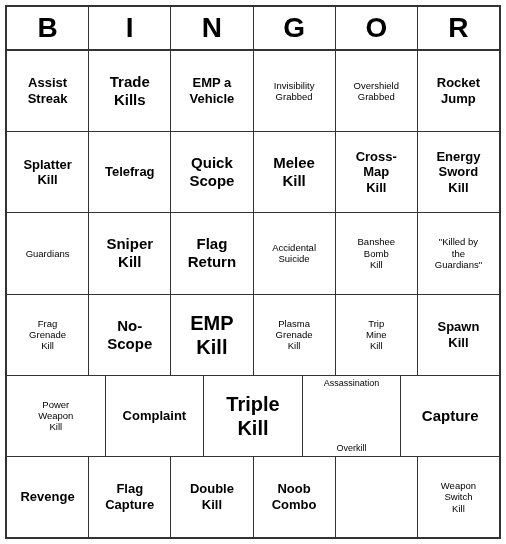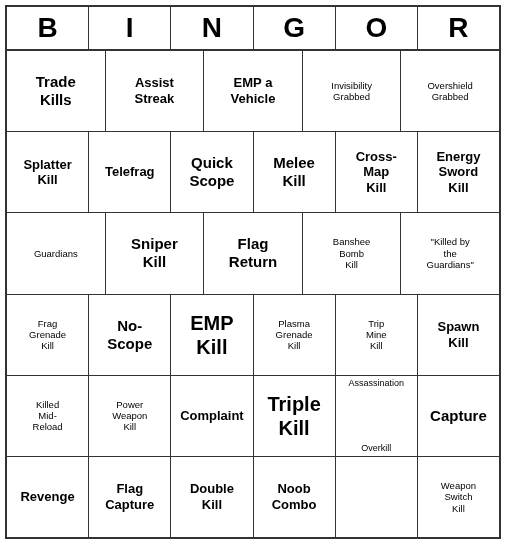--- a/index.html
+++ b/index.html
@@ -81,51 +81,52 @@
   <div class="header-row">
   <div class="header-cell">B</div>
       <div class="header-cell">I</div>
       <div class="header-cell">N</div>
       <div class="header-cell">G</div>
       <div class="header-cell">O</div>
       <div class="header-cell">R</div>
     </div>
   <div class="grid">
   <div class="grid-row">
+        <div class="cell medium">Assist<br>Streak</div>
         <div class="cell large">Trade<br>Kills</div>
-        <div class="cell medium">Assist<br>Streak</div>
         <div class="cell medium">EMP a<br>Vehicle</div>
         <div class="cell small">Invisibility<br>Grabbed</div>
         <div class="cell small">Overshield<br>Grabbed</div>
+        <div class="cell medium">Rocket<br>Jump</div>
       </div>
       <div class="grid-row">
         <div class="cell medium">Splatter<br>Kill</div>
         <div class="cell medium">Telefrag</div>
         <div class="cell large">Quick<br>Scope</div>
         <div class="cell large">Melee<br>Kill</div>
         <div class="cell medium">Cross-<br>Map<br>Kill</div>
         <div class="cell medium">Energy<br>Sword<br>Kill</div>
       </div>
       <div class="grid-row">
         <div class="cell small">Guardians</div>
         <div class="cell large">Sniper<br>Kill</div>
         <div class="cell large">Flag<br>Return</div>
+        <div class="cell small">Accidental<br>Suicide</div>
         <div class="cell small">Banshee<br>Bomb<br>Kill</div>
         <div class="cell small">"Killed by<br>the<br>Guardians"</div>
       </div>
       <div class="grid-row">
         <div class="cell small">Frag<br>Grenade<br>Kill</div>
         <div class="cell large">No-<br>Scope</div>
         <div class="cell xlarge">EMP<br>Kill</div>
         <div class="cell small">Plasma<br>Grenade<br>Kill</div>
         <div class="cell small">Trip<br>Mine<br>Kill</div>
         <div class="cell medium">Spawn<br>Kill</div>
       </div>
       <div class="grid-row">
-        <div class="cell small">Killed<br>Mid-<br>Reload</div>
         <div class="cell small">Power<br>Weapon<br>Kill</div>
         <div class="cell medium">Complaint</div>
         <div class="cell xlarge">Triple<br>Kill</div>
         <div class="cell small">
           <div class="cell-multi">
             <span style="font-size:9px">Assassination</span>
             <div style="flex:1"></div>
             <span style="font-size:9px">Overkill</span>
           </div>
         </div>

